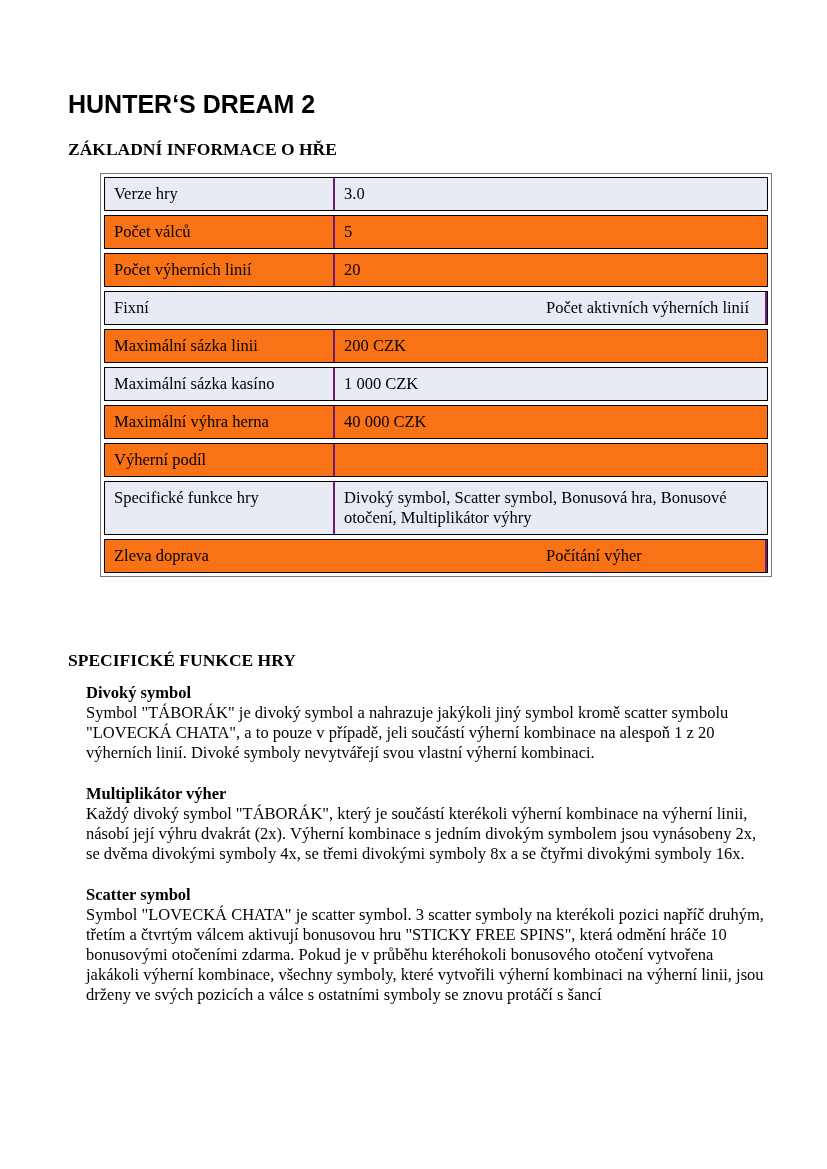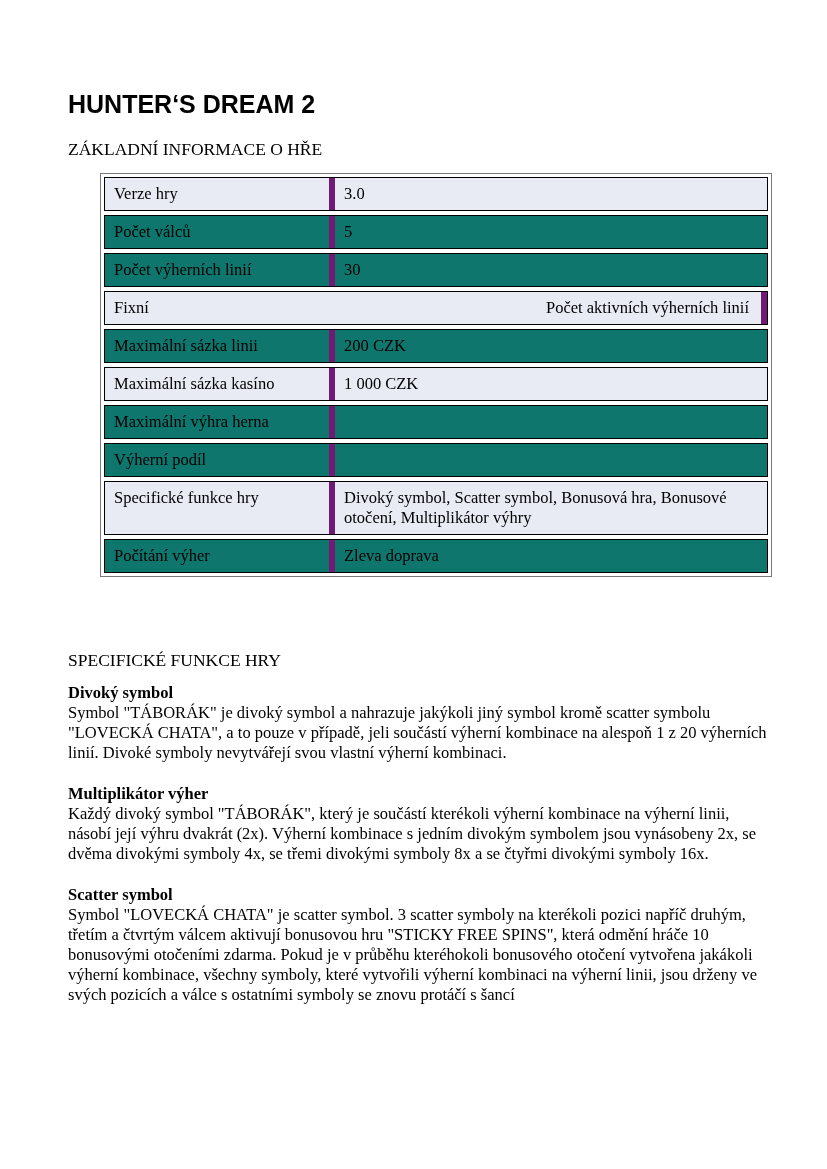--- a/index.html
+++ b/index.html
@@ -21,62 +21,63 @@
   .doc-title {
     font-family: "Liberation Sans", sans-serif;
     font-weight: bold;
     font-size: 25px;
     line-height: 1;
     letter-spacing: 0px;
     margin: 0;
   }
   .section-heading {
     font-family: "Liberation Serif", serif;
-    font-weight: normal;
+    font-weight: bold;
     font-size: 17.5px;
     line-height: 1.2;
     margin: 22px 0 0 0;
   }
   .section-heading.second {
     margin-top: 73px;
   }
   .info-table {
     box-sizing: border-box;
     margin: 13px 0 0 32px;
     width: 672px;
     border: 1px solid #777777;
     padding: 3px;
     display: flex;
     flex-direction: column;
     gap: 4px;
   }
   .info-row {
     display: flex;
     border: 1px solid #000000;
-    background: #0f766e;
+    background: #f97316;
   }
   .info-row.shaded {
     background: var(--row-shade, #e8eaf4);
   }
   .cell {
     font-size: 16.5px;
     line-height: 20px;
     padding: 6px 8px 6px 9px;
   }
   .cell.label {
     width: 230px;
     box-sizing: border-box;
-    border-right: 6px solid #701a75;
+    border-right: 2px solid #701a75;
     flex: 0 0 auto;
   }
   .cell.value {
     flex: 1 1 auto;
   }
   .features {
     margin-top: 12px;
+    margin-left: 18px;
   }
   .feature {
     margin: 0 0 21px 0;
   }
   .feature-heading {
     font-size: 16.5px;
     font-weight: bold;
     line-height: 20px;
     margin: 0;
   }
@@ -100,47 +101,48 @@
       <div class="info-row shaded">
         <div class="cell label">Verze hry</div>
         <div class="cell value">3.0</div>
       </div>
       <div class="info-row">
         <div class="cell label">Počet válců</div>
         <div class="cell value">5</div>
       </div>
       <div class="info-row">
         <div class="cell label">Počet výherních linií</div>
-        <div class="cell value">30</div>
+        <div class="cell value">20</div>
       </div>
       <div class="info-row shaded">
         <div class="cell value">Fixní</div>
         <div class="cell label">Počet aktivních výherních linií</div>
       </div>
       <div class="info-row">
         <div class="cell label">Maximální sázka linii</div>
         <div class="cell value">200 CZK</div>
       </div>
       <div class="info-row shaded">
         <div class="cell label">Maximální sázka kasíno</div>
         <div class="cell value">1 000 CZK</div>
       </div>
       <div class="info-row">
         <div class="cell label">Maximální výhra herna</div>
+        <div class="cell value">40 000 CZK</div>
       </div>
       <div class="info-row">
         <div class="cell label">Výherní podíl</div>
       </div>
       <div class="info-row shaded">
         <div class="cell label">Specifické funkce hry</div>
         <div class="cell value">Divoký symbol, Scatter symbol, Bonusová hra, Bonusové otočení, Multiplikátor výhry</div>
       </div>
       <div class="info-row">
+        <div class="cell value">Zleva doprava</div>
         <div class="cell label">Počítání výher</div>
-        <div class="cell value">Zleva doprava</div>
       </div>
     </div>
 
     <h2 class="section-heading second">SPECIFICKÉ FUNKCE HRY</h2>
 
     <div class="features">
       <div class="feature">
         <p class="feature-heading">Divoký symbol</p>
         <p class="feature-body">Symbol "TÁBORÁK" je divoký symbol a nahrazuje jakýkoli jiný symbol kromě scatter symbolu "LOVECKÁ CHATA", a to pouze v případě, jeli součástí výherní kombinace na alespoň 1 z 20 výherních linií. Divoké symboly nevytvářejí svou vlastní výherní kombinaci.</p>
       </div>

